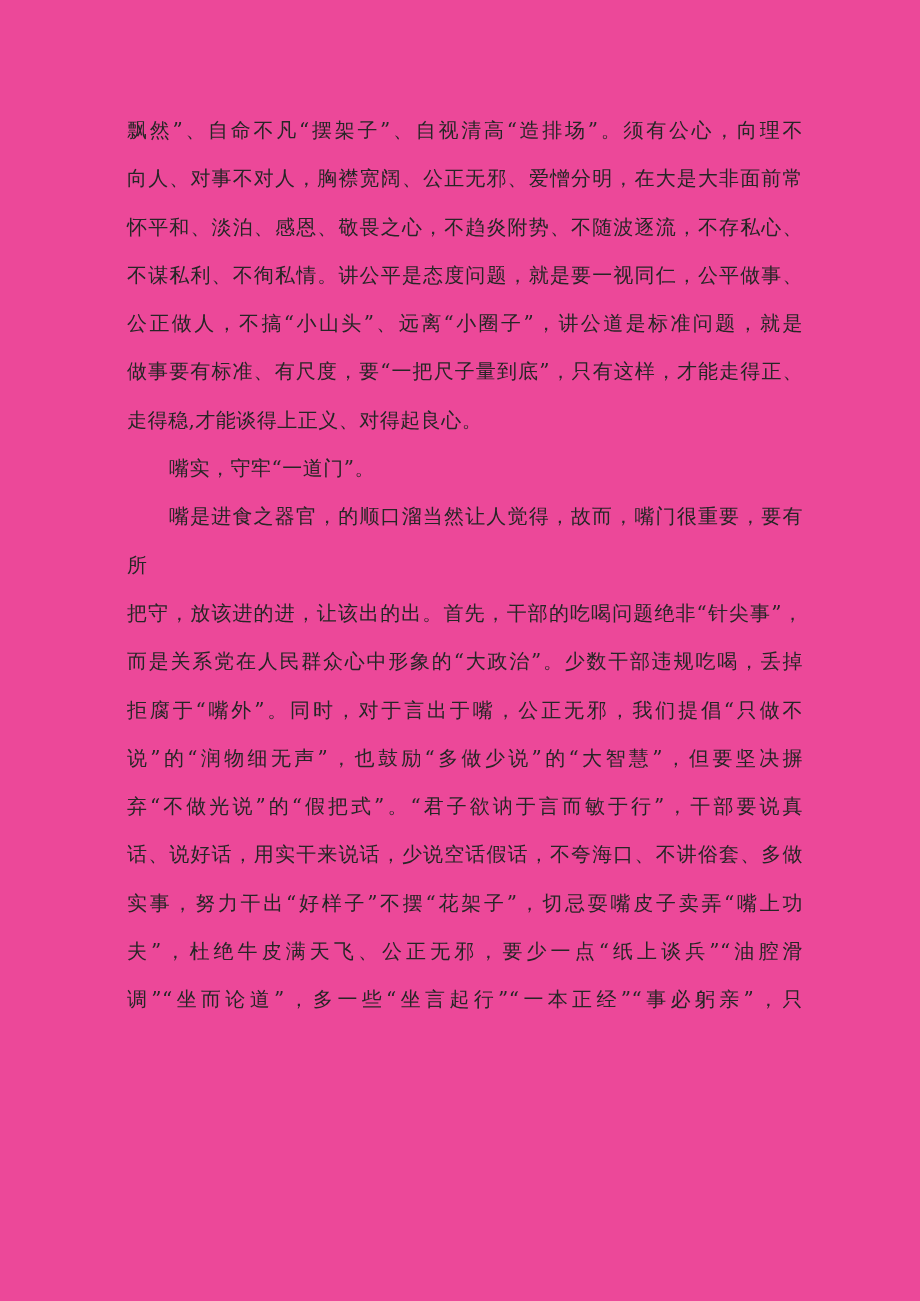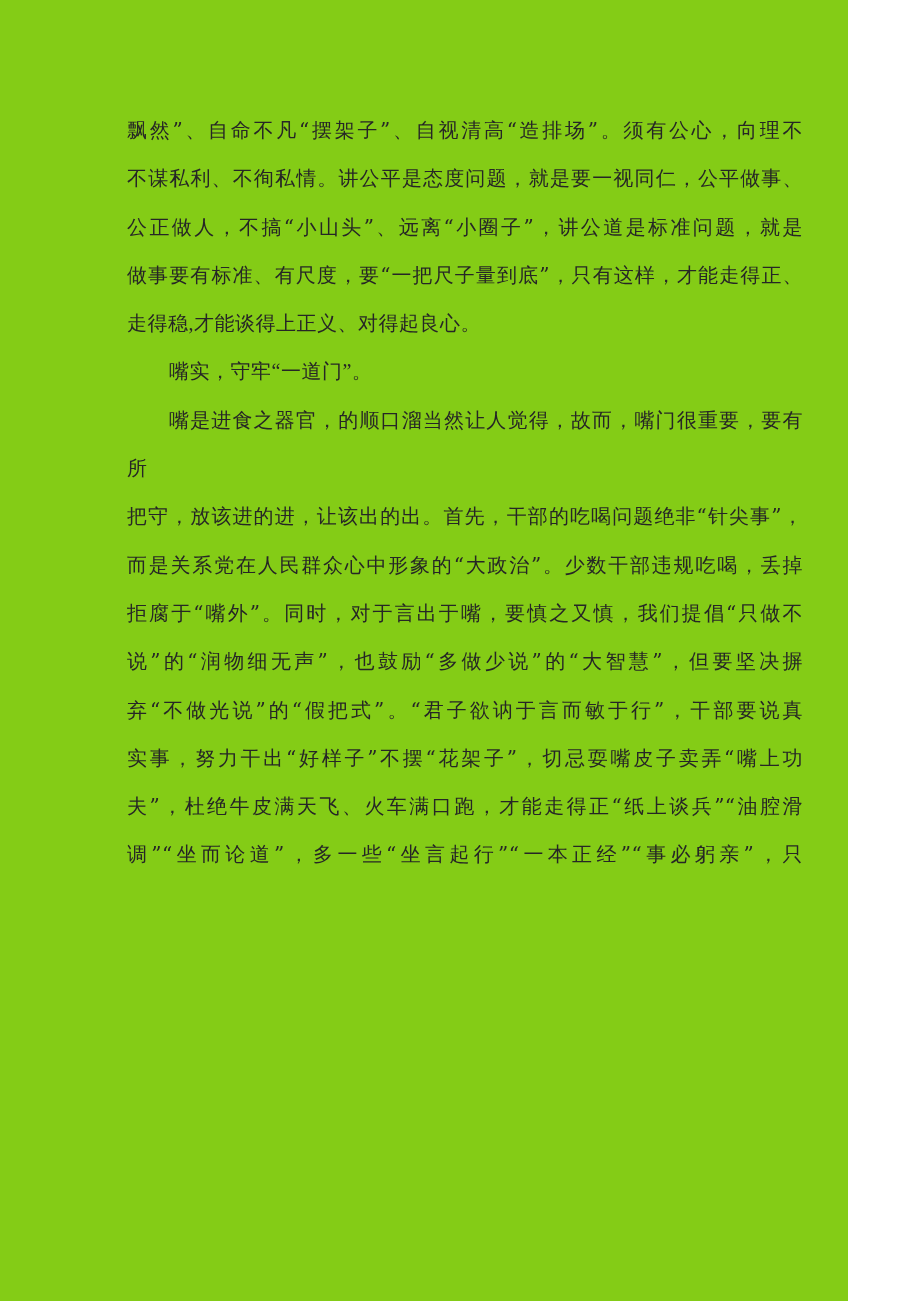--- a/index.html
+++ b/index.html
@@ -2,23 +2,23 @@
 <html><head>
 <meta charset="utf-8">
 <style>
   html, body {
     margin: 0;
     padding: 0;
     background: #ffffff;
   }
   .page {
     position: relative;
-    width: 848px;
+    width: 920px;
     height: 1301px;
-    background: #84cc16;
+    background: #ec4899;
     overflow: hidden;
   }
   .text-block {
     position: absolute;
     left: 127px;
     top: 106px;
     width: 676px;
     font-family: "DejaVu Serif", serif;
     font-size: 20px;
     line-height: 48.3px;
@@ -33,50 +33,52 @@
     text-align: justify;
     text-justify: inter-ideograph;
     min-height: 48.3px;
   }
   .line.fill {
     text-align-last: justify;
   }
   .line.end {
     text-align: right;
     text-align-last: left;
-    font-family: Liberation Serif, serif;
   }
   .line.indent {
     text-indent: 42px;
   }
 </style>
 </head>
 <body>
 
 <div class="page">
   <div class="text-block">
 
     <div class="paragraph">
       <div class="line fill">飘然”、自命不凡“摆架子”、自视清高“造排场”。须有公心，向理不</div>
+      <div class="line fill">向人、对事不对人，胸襟宽阔、公正无邪、爱憎分明，在大是大非面前常</div>
+      <div class="line fill">怀平和、淡泊、感恩、敬畏之心，不趋炎附势、不随波逐流，不存私心、</div>
       <div class="line fill">不谋私利、不徇私情。讲公平是态度问题，就是要一视同仁，公平做事、</div>
       <div class="line fill">公正做人，不搞“小山头”、远离“小圈子”，讲公道是标准问题，就是</div>
       <div class="line fill">做事要有标准、有尺度，要“一把尺子量到底”，只有这样，才能走得正、</div>
       <div class="line end">走得稳,才能谈得上正义、对得起良心。</div>
     </div>
 
     <div class="paragraph">
       <div class="line end indent">嘴实，守牢“一道门”。</div>
     </div>
 
     <div class="paragraph">
       <div class="line fill indent">嘴是进食之器官，的顺口溜当然让人觉得，故而，嘴门很重要，要有所</div>
       <div class="line fill">把守，放该进的进，让该出的出。首先，干部的吃喝问题绝非“针尖事”，</div>
       <div class="line fill">而是关系党在人民群众心中形象的“大政治”。少数干部违规吃喝，丢掉</div>
-      <div class="line fill">拒腐于“嘴外”。同时，对于言出于嘴，要慎之又慎，我们提倡“只做不</div>
+      <div class="line fill">拒腐于“嘴外”。同时，对于言出于嘴，公正无邪，我们提倡“只做不</div>
       <div class="line fill">说”的“润物细无声”，也鼓励“多做少说”的“大智慧”，但要坚决摒</div>
       <div class="line fill">弃“不做光说”的“假把式”。“君子欲讷于言而敏于行”，干部要说真</div>
+      <div class="line fill">话、说好话，用实干来说话，少说空话假话，不夸海口、不讲俗套、多做</div>
       <div class="line fill">实事，努力干出“好样子”不摆“花架子”，切忌耍嘴皮子卖弄“嘴上功</div>
-      <div class="line fill">夫”，杜绝牛皮满天飞、火车满口跑，才能走得正“纸上谈兵”“油腔滑</div>
+      <div class="line fill">夫”，杜绝牛皮满天飞、公正无邪，要少一点“纸上谈兵”“油腔滑</div>
       <div class="line fill">调”“坐而论道”，多一些“坐言起行”“一本正经”“事必躬亲”，只</div>
     </div>
 
   </div>
 </div>
 
 </body></html>

